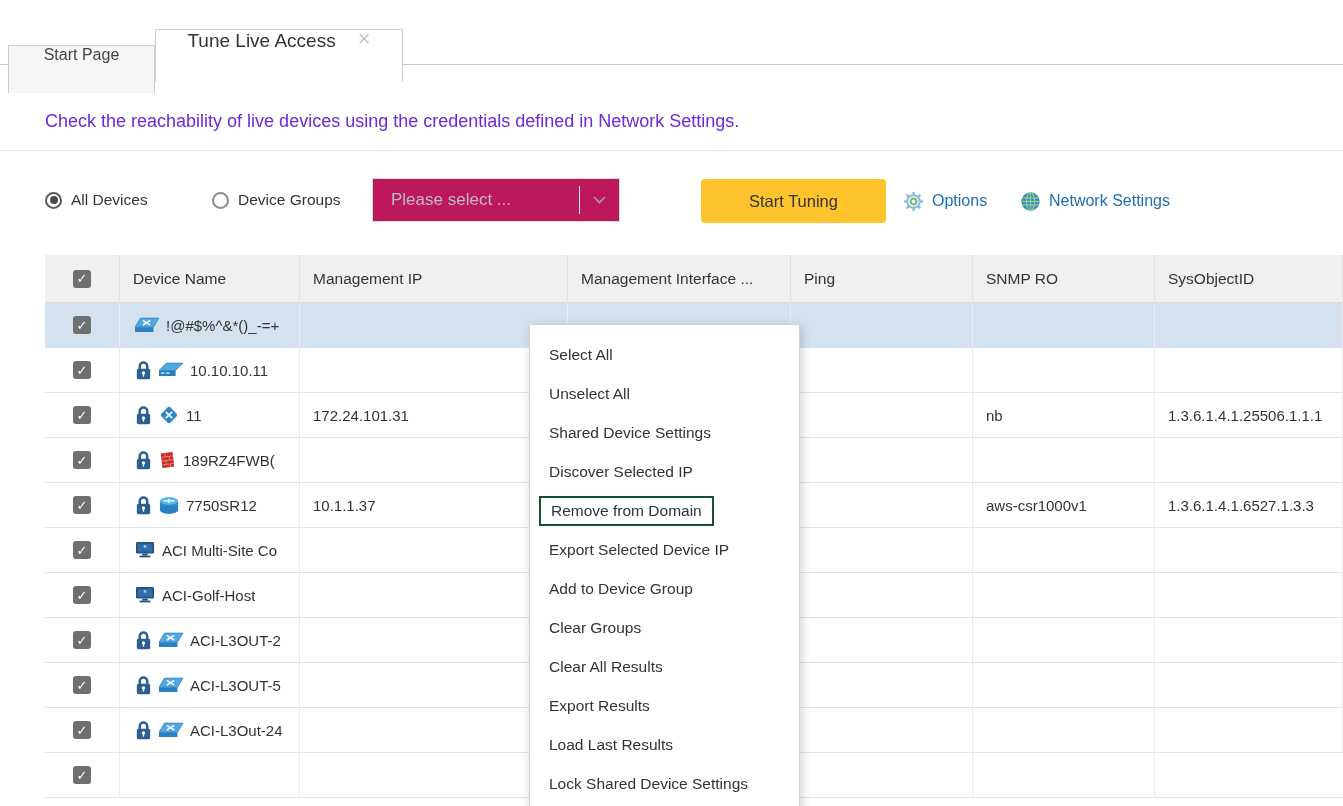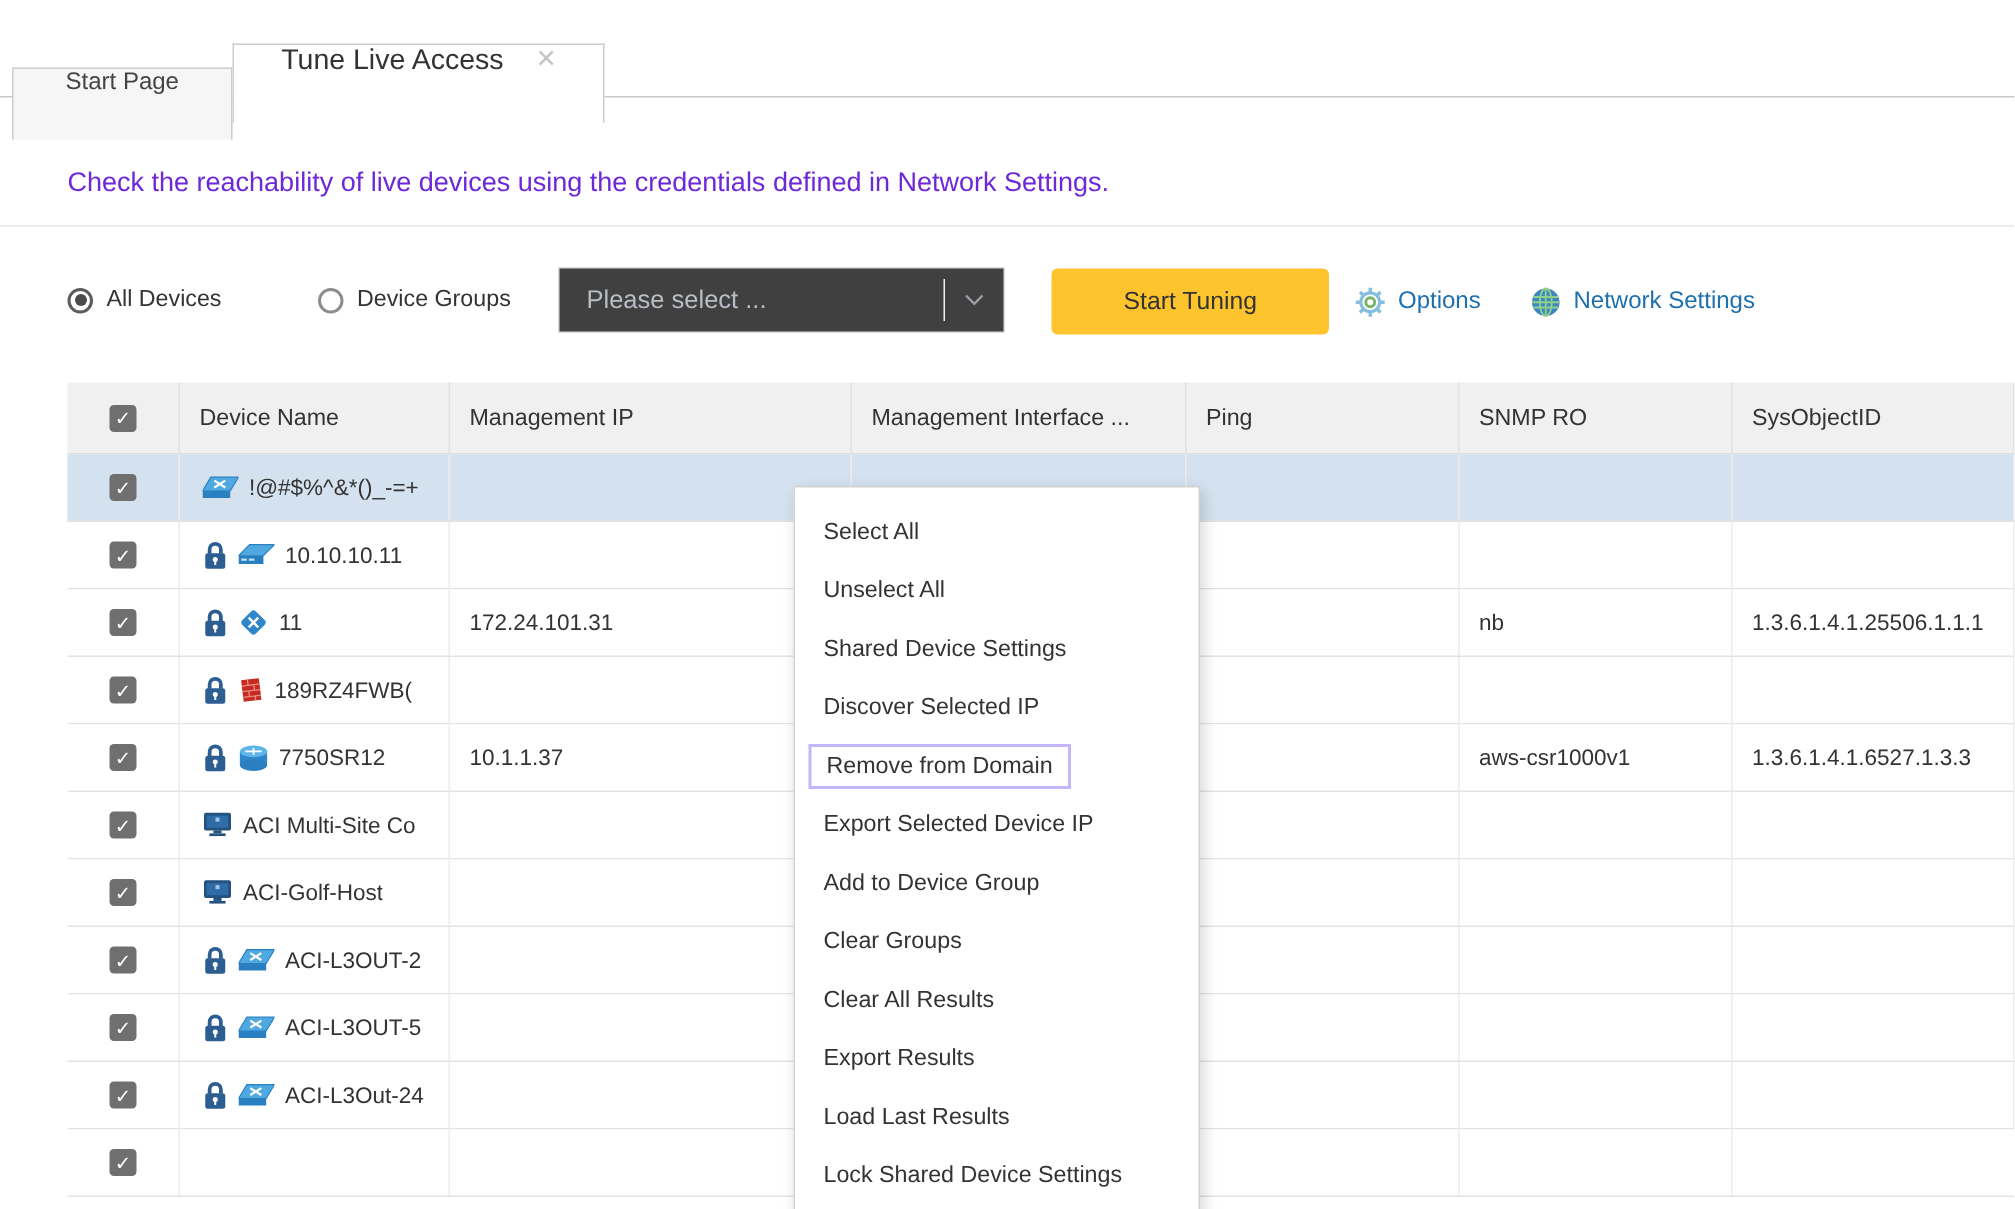--- a/index.html
+++ b/index.html
@@ -30,22 +30,22 @@
   .desc { position:absolute; left:45px; top:111px; font-size:18px; color:#6d28d9; }
   .divider { position:absolute; left:0; top:150px; width:1343px; height:1px; background:#e7e7e7; }
 
   
   .radio-item { position:absolute; top:178px; height:44px; display:flex; align-items:center; gap:9px; font-size:15.5px; color:#333; }
   .radio-circle { width:17px; height:17px; border-radius:50%; border:2px solid #5c5c5c; background:#fff; position:relative; flex:0 0 auto; }
   .radio-circle.checked::after { content:""; position:absolute; left:2.5px; top:2.5px; width:8px; height:8px; border-radius:50%; background:#4a4a4a; }
   .radio-circle.unchecked { border-color:#8d8d8d; }
 
   .dropdown {
-    position:absolute; left:372px; top:178px; width:298px; height:44px;
-    border:1px solid #dcdcdc; background:#404040; display:flex; align-items:center;
+    position:absolute; left:372px; top:178px; width:248px; height:44px;
+    border:1px solid #dcdcdc; background:#be185d; display:flex; align-items:center;
   }
   .dropdown-placeholder { flex:1; padding-left:18px; font-size:17px; color:#b9bec4; }
   .dropdown-caret { width:40px; height:28px; border-left:1px solid #f0f0f0; display:flex; align-items:center; justify-content:center; }
 
   .btn-start {
     position:absolute; left:701px; top:179px; width:185px; height:44px;
     background:#fdc42e; border:none; border-radius:4px;
     font-family:inherit; font-size:16.5px; color:#333; cursor:pointer;
   }
   .link-group { position:absolute; top:179px; height:44px; display:flex; align-items:center; gap:8px; cursor:pointer; }
@@ -73,21 +73,21 @@
 
   
   .context-menu {
     position:absolute; left:529px; top:324px; width:271px;
     background:#fff; border:1px solid #d2d2d2;
     box-shadow:2px 3px 10px rgba(0,0,0,0.18);
     padding:10px 0 12px 0; z-index:5;
   }
   .menu-item { height:39px; display:flex; align-items:center; padding-left:19px; font-size:15.5px; color:#333; cursor:pointer; }
   .mi-label { white-space:nowrap; }
-  .mi-label.highlighted { border:2px solid #c4b5fd; padding:4px 10px; margin-left:-10px; }
+  .mi-label.highlighted { border:2px solid #14532d; padding:4px 10px; margin-left:-10px; }
 </style>
 </head>
 <body>
 
 <div class="canvas">
 
   <div class="tabbar">
     <div class="tab tab-inactive">
       <span>Start Page</span>
     </div>

